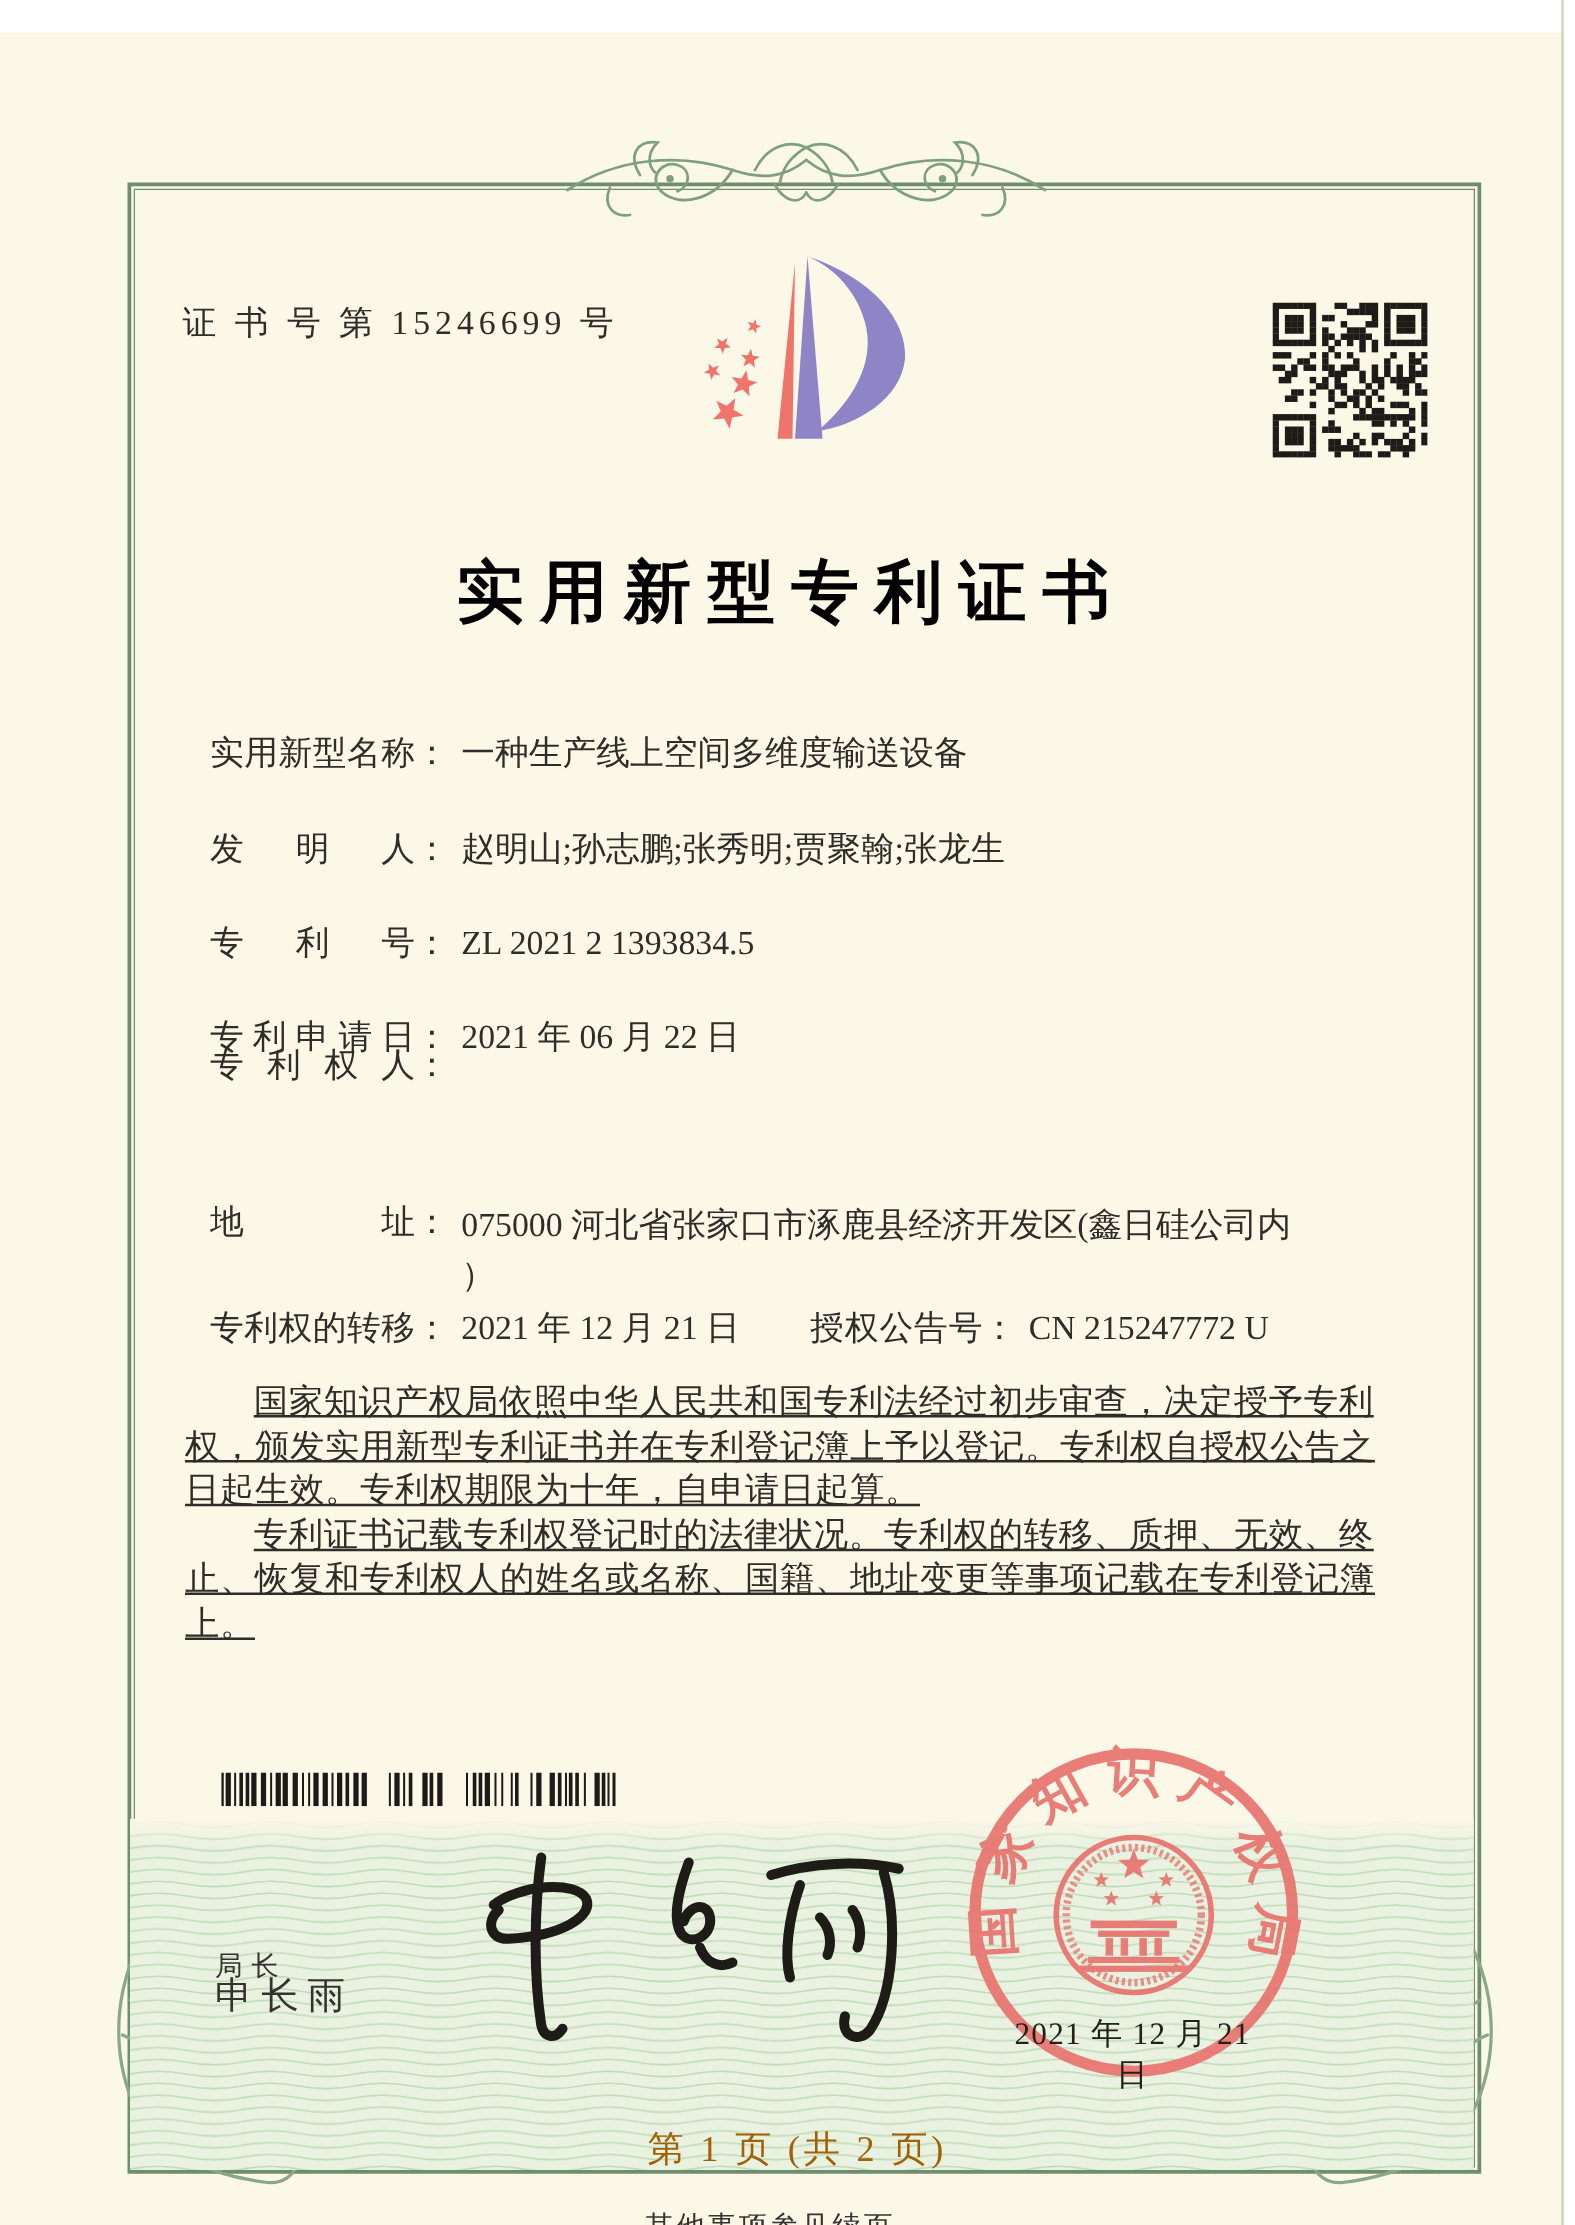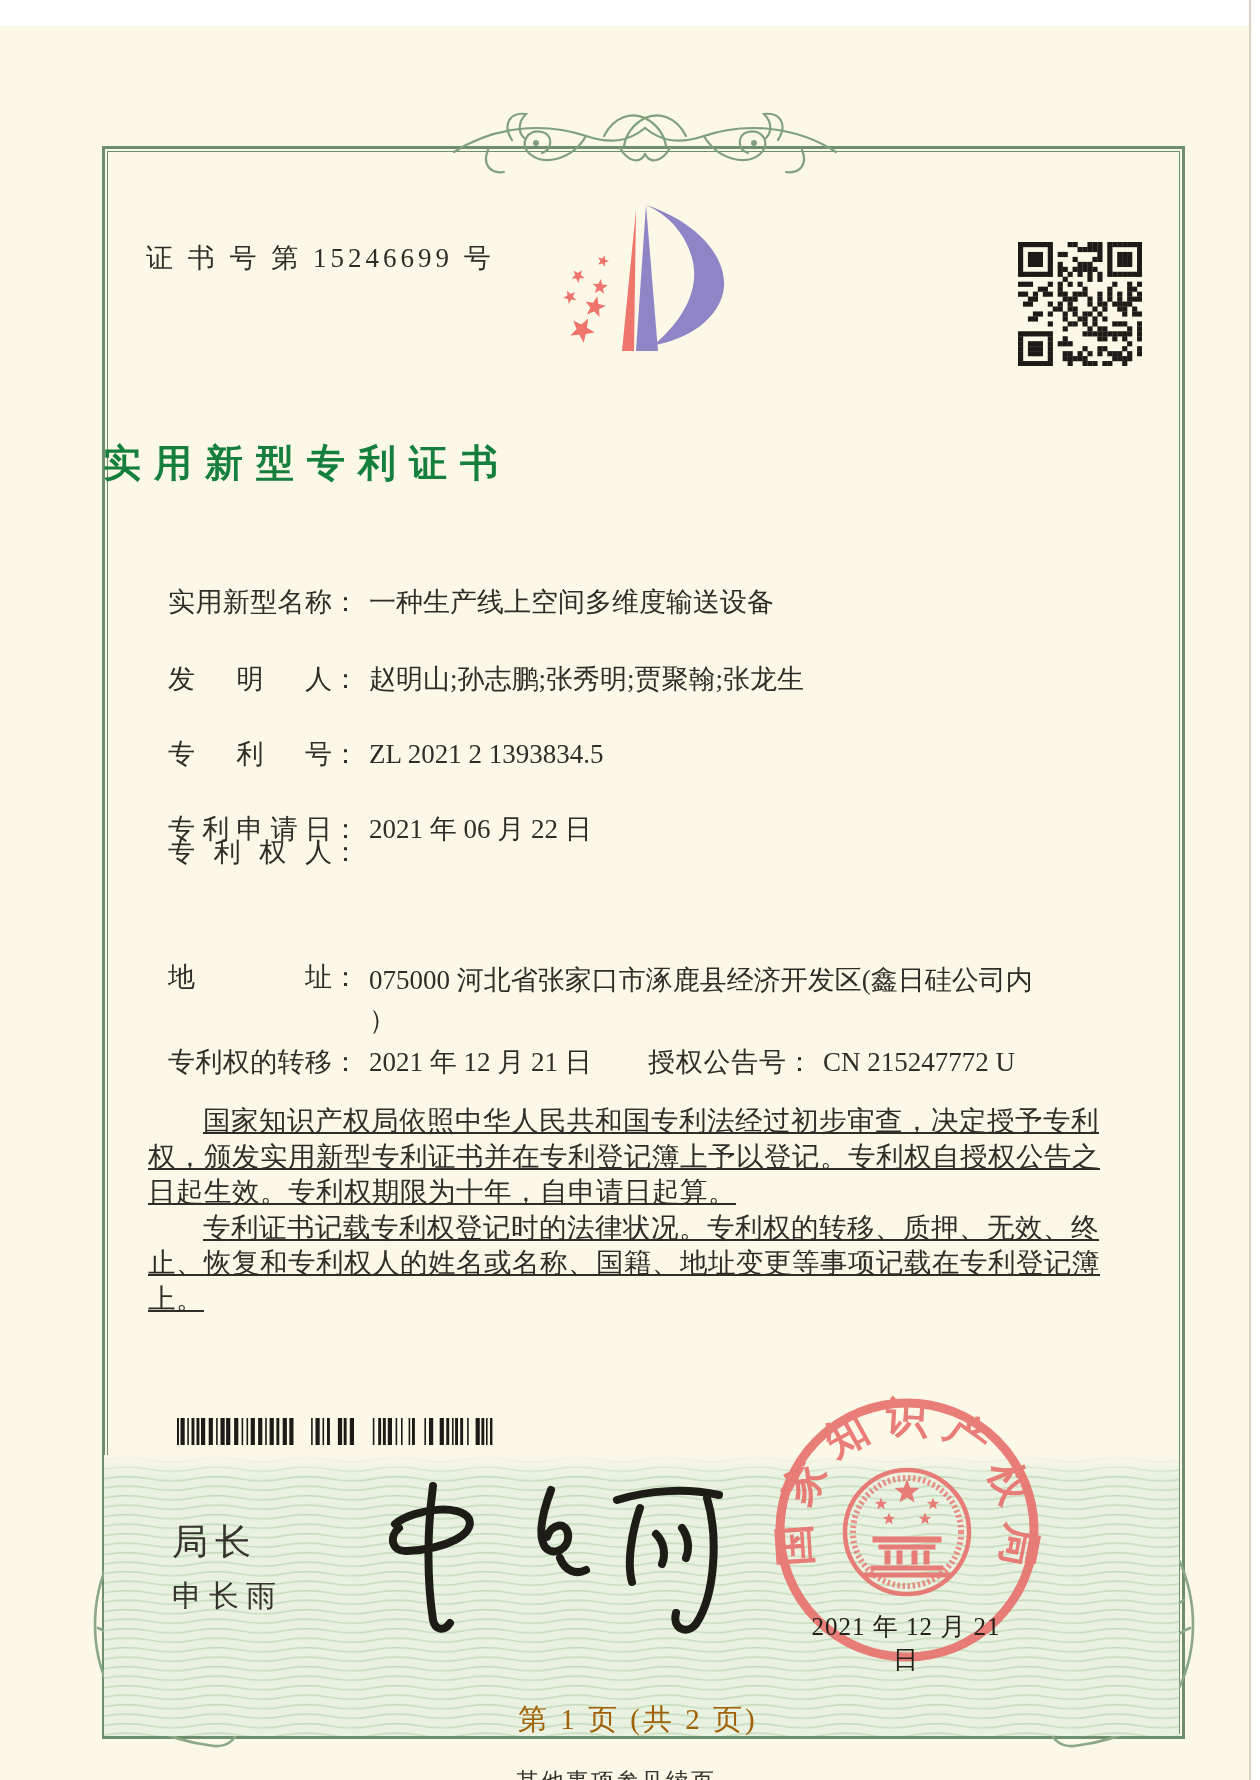--- a/index.html
+++ b/index.html
@@ -9,39 +9,39 @@
   .abs{position:absolute;}
   
   #scan-strip-top{left:0;top:0;width:1260px;height:26px;background:#ffffff;}
   #scan-strip-right{right:0;top:0;width:9px;height:1780px;background:#ffffff;border-left:2px solid #d6d1c0;}
   
   #frame{left:102px;top:146px;width:1077px;height:1587px;border:3px solid var(--frame,#6e8e6e);}
   #frame-inner{position:absolute;left:2px;top:2px;right:2px;bottom:2px;border:1px solid var(--frame,#6e8e6e);}
   
   #cert-no{left:146px;top:240px;font-size:27px;letter-spacing:4px;color:var(--ink,#2f2d28);}
   
-  #title{left:103px;top:438px;width:1060px;font-size:38px;font-weight:700;
-         letter-spacing:13px;color:#15803d;}
+  #title{left:103px;top:438px;width:1060px;text-align:center;font-size:54px;font-weight:700;
+         letter-spacing:13px;color:#000000;}
   
   .row{position:absolute;left:148px;display:flex;font-size:27px;line-height:34px;color:var(--ink,#2f2d28);}
   .flabel{display:inline-block;width:164px;text-align:justify;text-align-last:justify;flex:none;margin-left:20px;}
   .flabel-narrow{display:inline-block;width:138px;text-align:justify;text-align-last:justify;flex:none;}
   .colon{flex:none;}
   .fvalue{margin-left:10px;}
   .fvalue-wrap{margin-left:10px;display:inline-block;width:770px;white-space:pre-line;line-height:40px;}
   
   #body-text{left:148px;top:1103px;width:974px;font-size:27.5px;line-height:35.5px;
              letter-spacing:0.5px;color:var(--ink,#2f2d28);}
   #body-text p{margin:0;text-indent:2em;text-decoration:underline;}
   
   #barcode{left:177px;top:1418px;width:316px;height:27px;}
   
   #band{left:104px;top:1455px;width:1075px;height:281px;}
   
-  #director-label{left:172px;top:1518px;font-size:36px;letter-spacing:7px;color:#35332e;}
+  #director-label{left:172px;top:1558px;font-size:22px;letter-spacing:7px;color:#35332e;}
   #director-name{left:172px;top:1576px;font-size:30px;letter-spacing:7px;color:#35332e;}
   #signature{left:355px;top:1462px;}
   
   #seal{left:765px;top:1382px;}
   #seal-date{left:796px;top:1610px;width:220px;text-align:center;font-size:25px;
              letter-spacing:1px;color:#222018;}
   
   #page-info{left:518px;top:1700px;font-size:29px;letter-spacing:3px;color:#a16207;}
   #next-page-partial{left:516px;top:1766px;font-size:23px;letter-spacing:2px;color:#35332e;}
   

